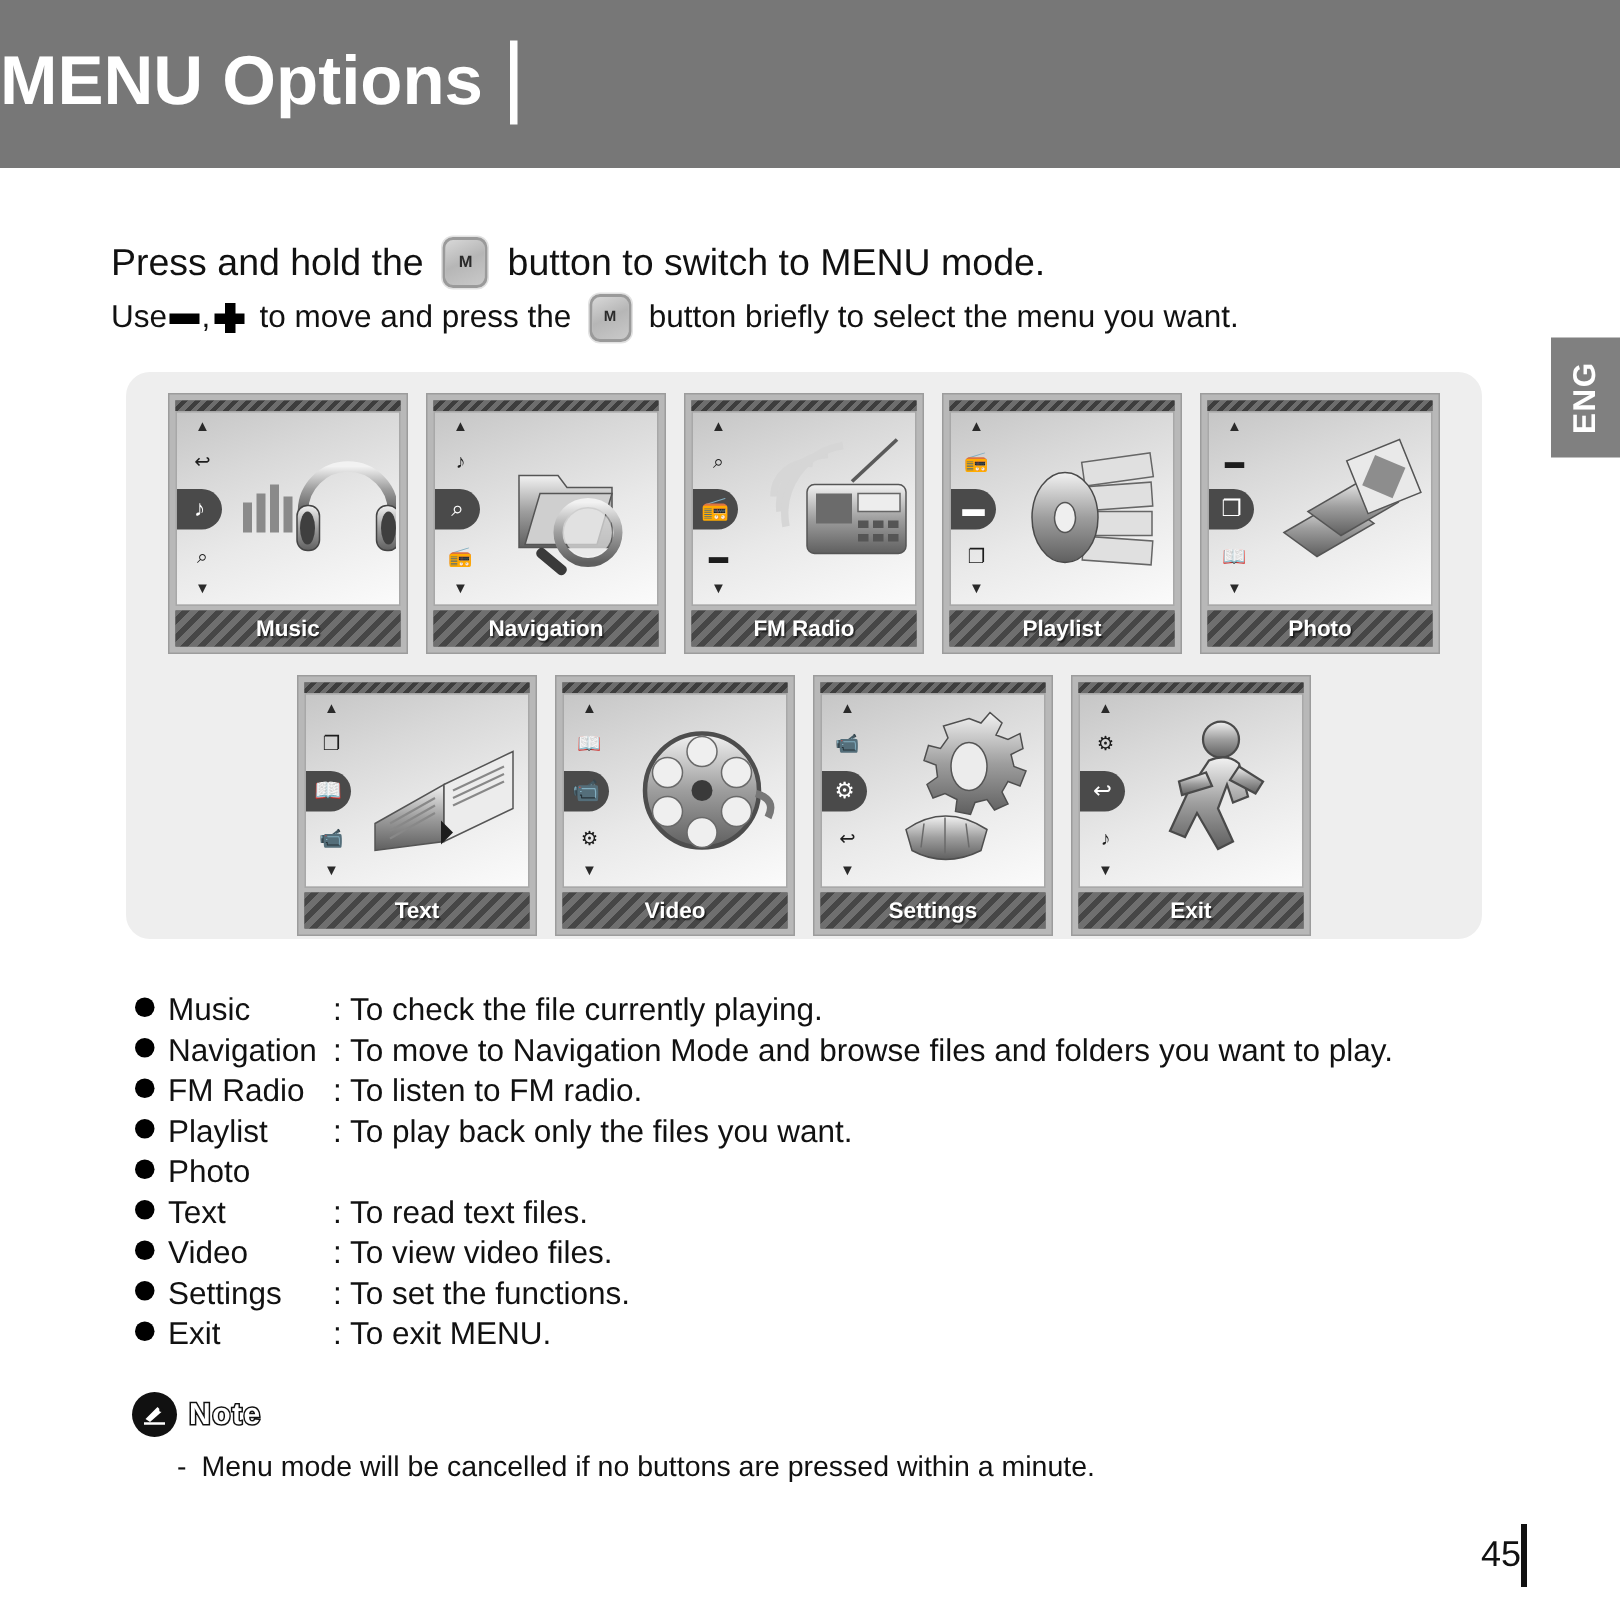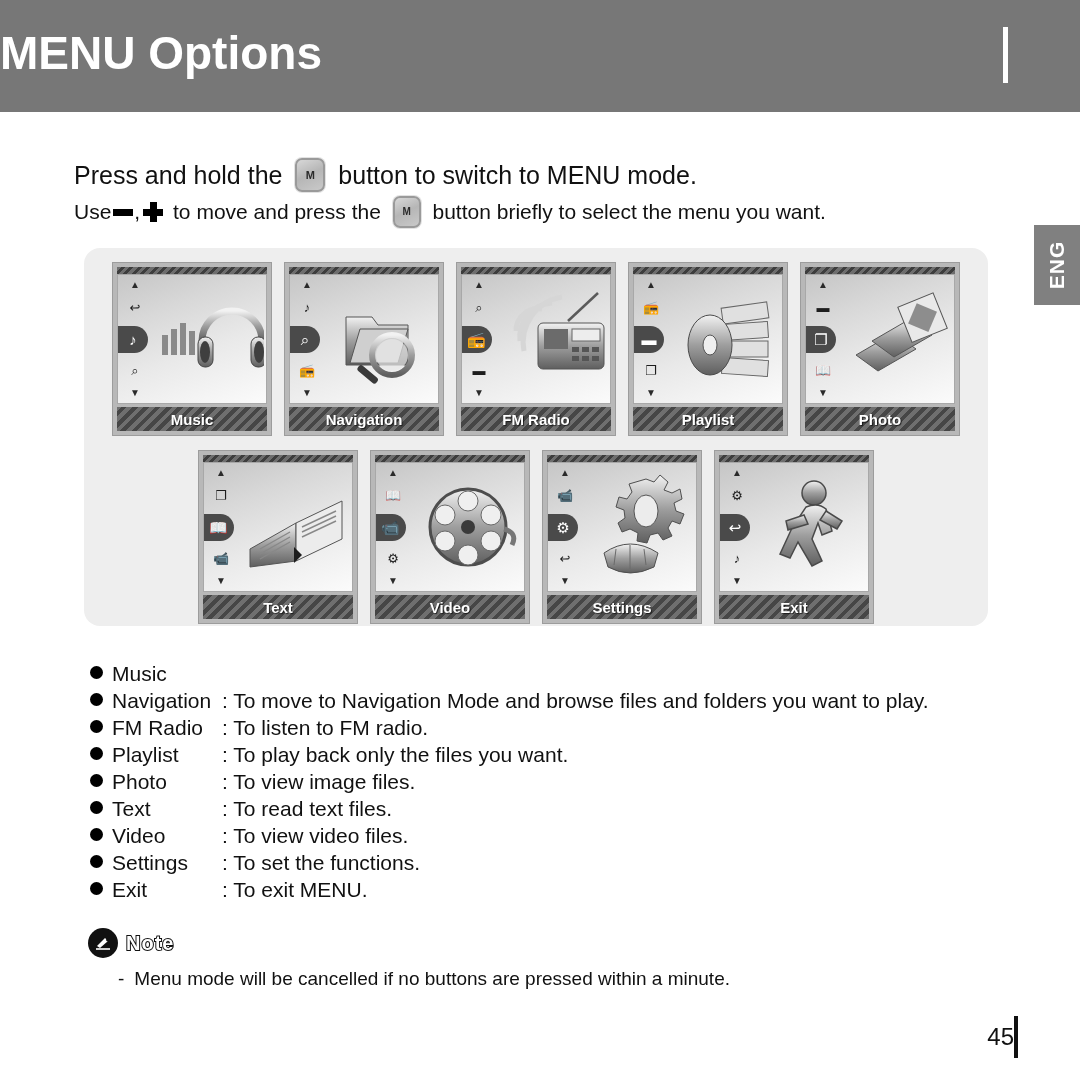--- a/index.html
+++ b/index.html
@@ -15,21 +15,21 @@
   }
 
   
   .header {
     position: absolute;
     left: 0; top: 0;
     width: 1080px; height: 112px;
     background: #777777;
     display: flex;
     align-items: center;
-    justify-content: space-between;
+    justify-content: flex-start;
   }
   .header-title {
     font-size: 46px;
     font-weight: bold;
     color: #ffffff;
     letter-spacing: 0px;
     line-height: 1;
     padding-bottom: 6px;
   }
   .header-rule {
@@ -654,40 +654,40 @@
           <span>Exit</span>
         </div>
       </div>
     </div>
 </div>
 
 <div class="desc">
     <div class="desc-row">
       <span class="bullet"></span>
       <span class="desc-term">Music</span>
+      <span class="desc-def">: To check the file currently playing.</span>
     </div>
     <div class="desc-row">
       <span class="bullet"></span>
       <span class="desc-term">Navigation</span>
       <span class="desc-def">: To move to Navigation Mode and browse files and folders you want to play.</span>
     </div>
     <div class="desc-row">
       <span class="bullet"></span>
       <span class="desc-term">FM Radio</span>
       <span class="desc-def">: To listen to FM radio.</span>
     </div>
     <div class="desc-row">
       <span class="bullet"></span>
       <span class="desc-term">Playlist</span>
       <span class="desc-def">: To play back only the files you want.</span>
     </div>
     <div class="desc-row">
       <span class="bullet"></span>
       <span class="desc-term">Photo</span>
-      <span class="desc-def">: To view image files.</span>
     </div>
     <div class="desc-row">
       <span class="bullet"></span>
       <span class="desc-term">Text</span>
       <span class="desc-def">: To read text files.</span>
     </div>
     <div class="desc-row">
       <span class="bullet"></span>
       <span class="desc-term">Video</span>
       <span class="desc-def">: To view video files.</span>

